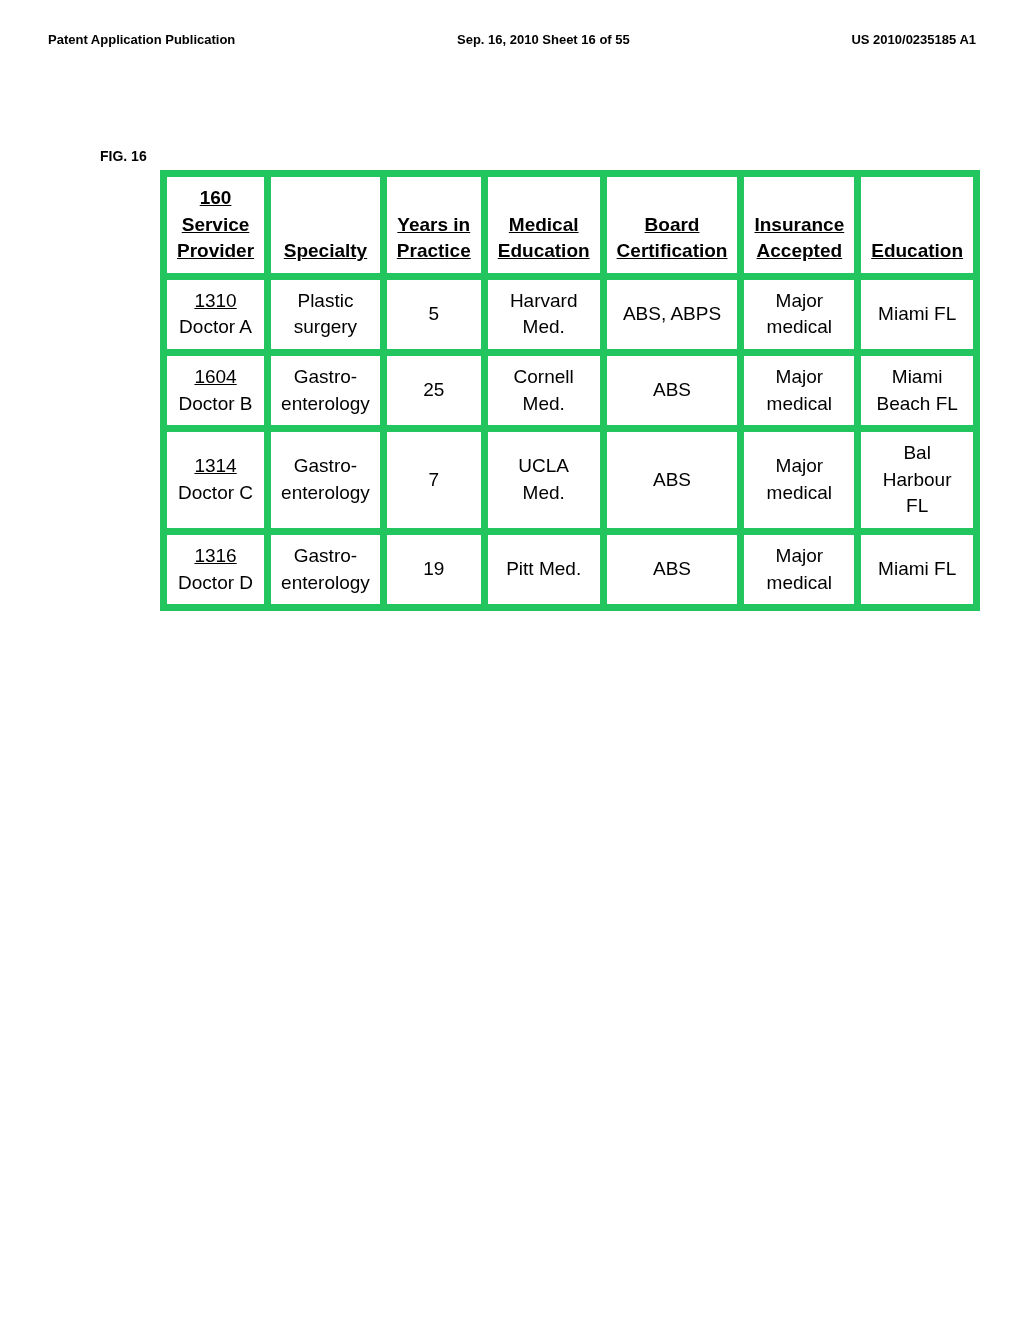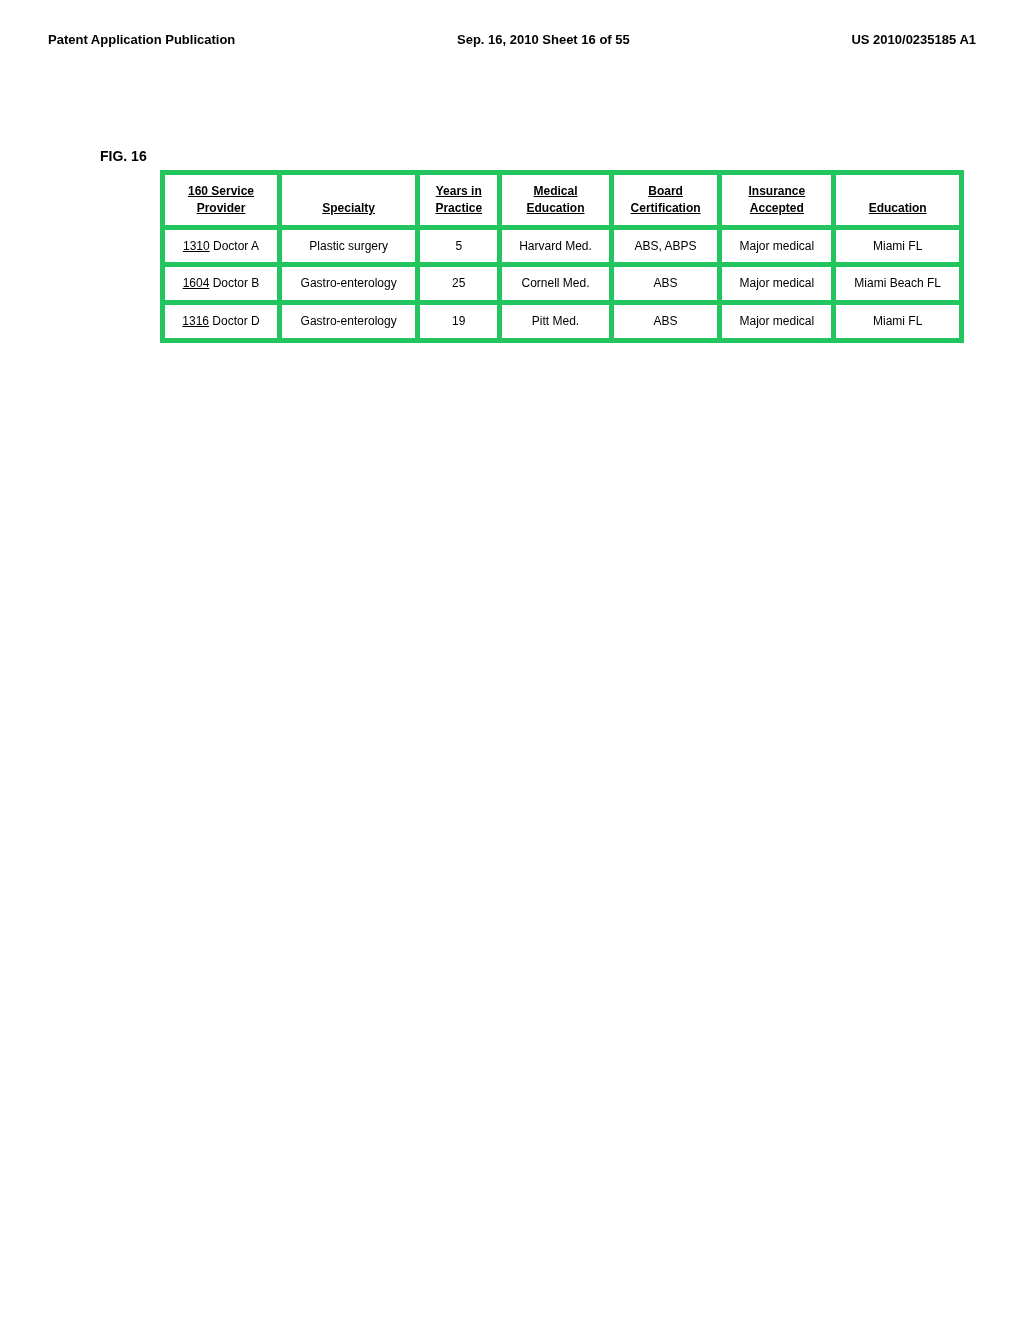--- a/index.html
+++ b/index.html
@@ -37,25 +37,25 @@
       left: 160px;
       right: 60px;
     }
 
     table {
       border-collapse: collapse;
       width: 100%;
     }
 
     th, td {
-      border: 5px solid #22c55e;
+      border: 7px solid #22c55e;
       padding: 8px 10px;
       text-align: center;
       vertical-align: middle;
-      font-size: 12px;
+      font-size: 19px;
       line-height: 1.4;
     }
 
     th {
       font-weight: bold;
       text-decoration: underline;
       vertical-align: bottom;
     }
 
     td:first-child {
@@ -107,20 +107,29 @@
         <tr>
           <td><span>1604</span> Doctor B</td>
           <td>Gastro-enterology</td>
           <td>25</td>
           <td>Cornell Med.</td>
           <td>ABS</td>
           <td>Major medical</td>
           <td>Miami Beach FL</td>
         </tr>
         <tr>
+          <td><span>1314</span> Doctor C</td>
+          <td>Gastro-enterology</td>
+          <td>7</td>
+          <td>UCLA Med.</td>
+          <td>ABS</td>
+          <td>Major medical</td>
+          <td>Bal Harbour FL</td>
+        </tr>
+        <tr>
           <td><span>1316</span> Doctor D</td>
           <td>Gastro-enterology</td>
           <td>19</td>
           <td>Pitt Med.</td>
           <td>ABS</td>
           <td>Major medical</td>
           <td>Miami FL</td>
         </tr>
       </tbody>
   </table>

